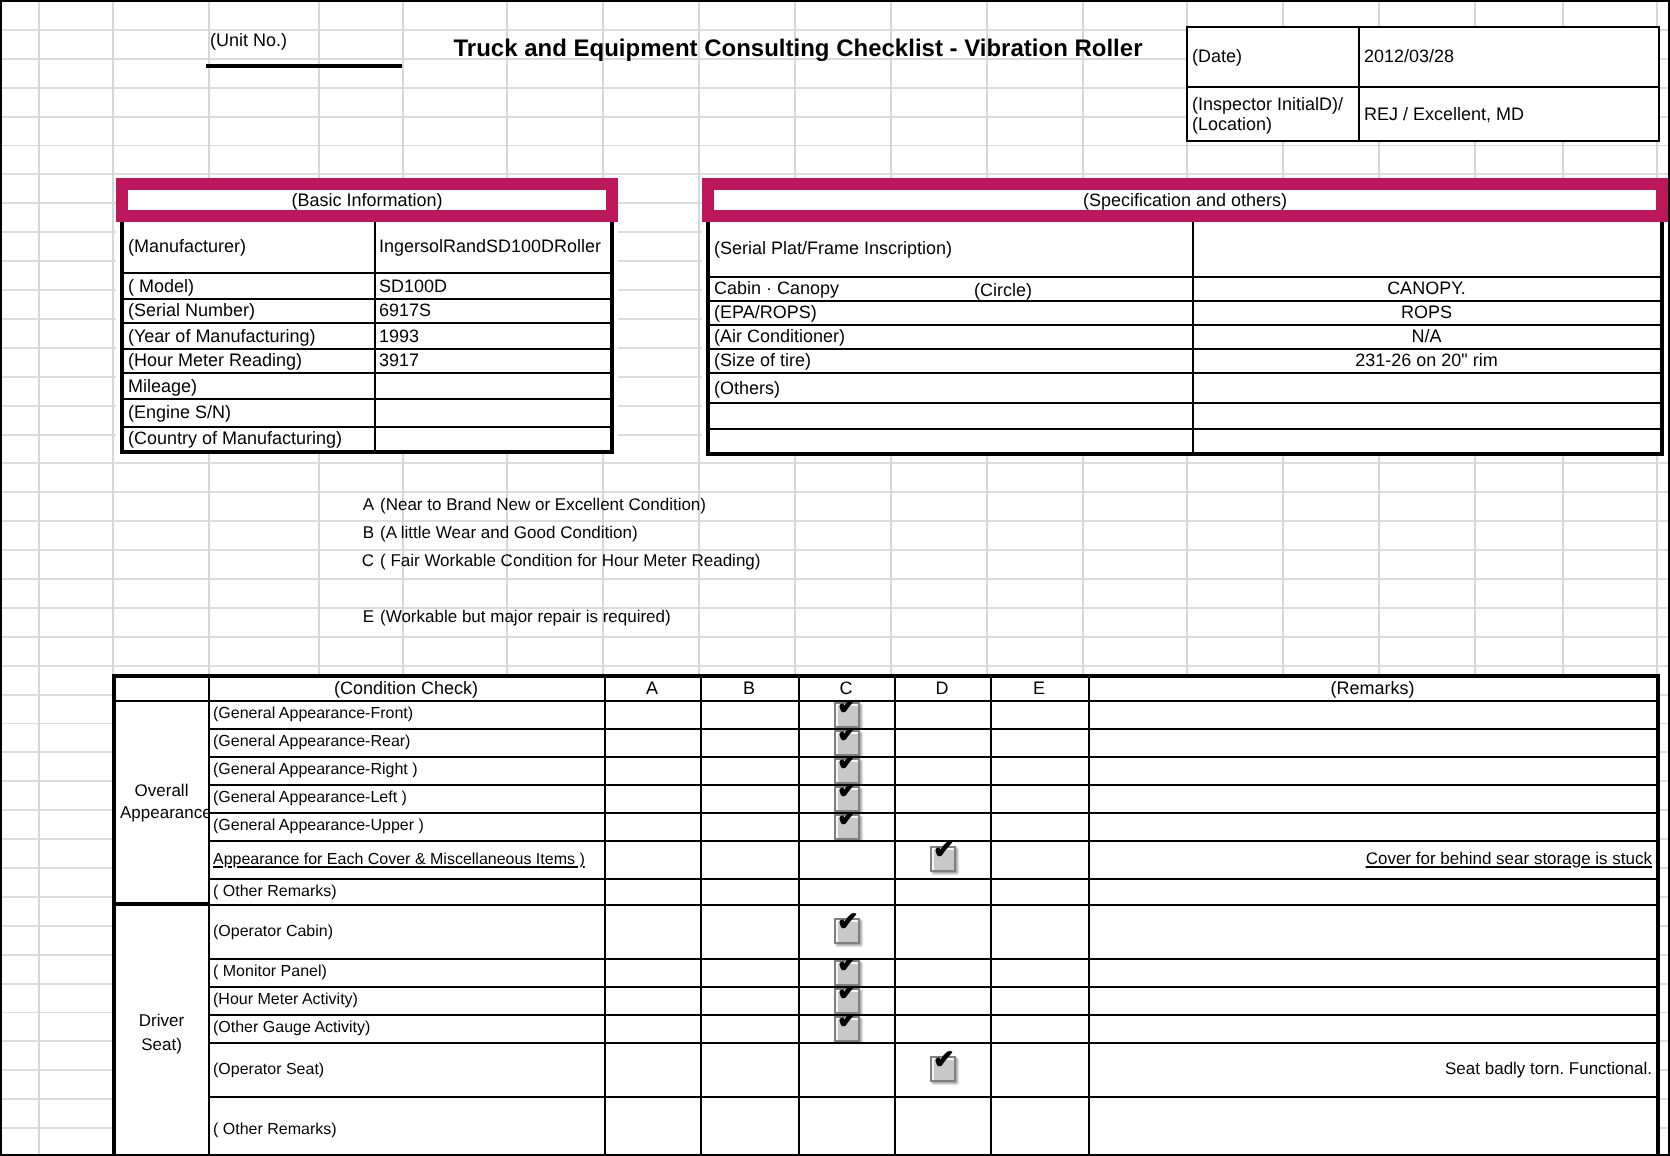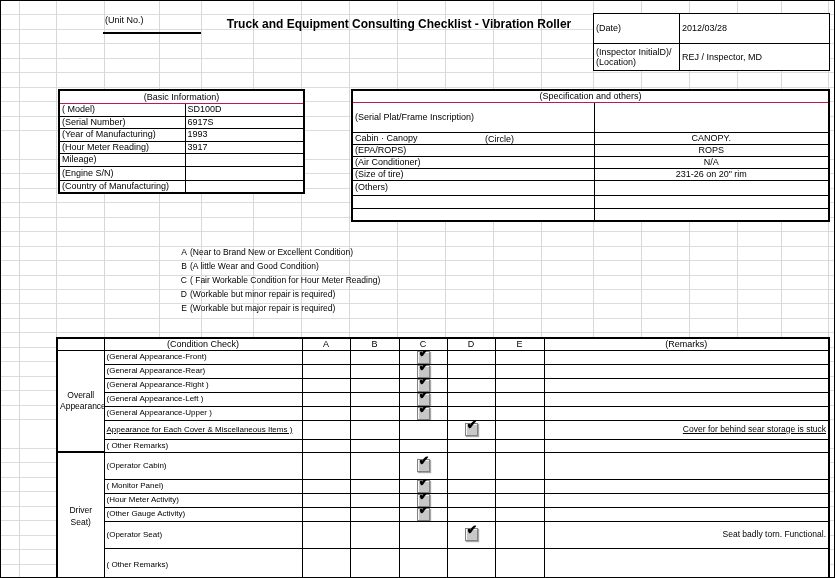--- a/index.html
+++ b/index.html
@@ -20,21 +20,21 @@
 
   
   table.tbl{position:absolute;z-index:2;border-collapse:collapse;table-layout:fixed;background:#fff;}
   table.tbl td{border:1px solid #000;padding:0 2px;font-size:9px;overflow:hidden;line-height:1.15;}
   table.tbl{border:2px solid #000;}
   td.c{text-align:center;}
   td.r{text-align:left;}
   td.bb{border-bottom-width:2px;}
   td.bt{border-top-width:2px;text-decoration:underline;}
   td.br{border-right-width:2px;}
-  tr.hdr td{border:1px solid #be185d;text-align:center;font-size:9px;}
+  tr.hdr td{border:6px solid #be185d;text-align:center;font-size:9px;}
 
   
   .datetbl{left:592px;top:12px;width:236px;border:1px solid #000 !important;border-top-color:#999 !important;}
   .datetbl td{text-align:left;font-size:9.5px;}
 
   
   .legend-row{position:absolute;left:100px;height:14px;line-height:14px;font-size:8.5px;white-space:nowrap;z-index:2;}
   .legend-row .lg{display:inline-block;width:86px;text-align:right;}
   .legend-row .ld{margin-left:3px;}
 
@@ -68,34 +68,38 @@
     <tbody>
         <tr style="height:30px">
       <td class="bb">(Date)</td>
       <td class="bb">2012/03/28</td>
     </tr>
     <tr style="height:27px">
       <td class="bb">
         <div>(Inspector InitialD)/</div>
         <div>(Location)</div>
       </td>
-      <td class="bb">REJ / Inspector, MD</td>
+      <td class="bb">REJ / Excellent, MD</td>
     </tr>
   </tbody>
     </table>
 
   <table class="tbl" style="left:57px;top:88px;width:245px;">
     <colgroup>
         <col style="width:126px">
         <col style="width:119px">
       </colgroup>
     <tbody>
         <tr class="hdr" style="height:13px">
       <td colspan="2">(Basic Information)</td>
     </tr>
+    <tr style="height:28px">
+      <td class="bb">(Manufacturer)</td>
+      <td class="bb">IngersolRandSD100DRoller</td>
+    </tr>
     <tr style="height:13px">
       <td class="bb">( Model)</td>
       <td class="bb">SD100D</td>
     </tr>
     <tr style="height:12px">
       <td>(Serial Number)</td>
       <td>6917S</td>
     </tr>
     <tr style="height:13px">
       <td>(Year of Manufacturing)</td>
@@ -168,23 +172,20 @@
     </table>
 
   <div class="legend-row" style="top:244px">
     <span class="lg">A</span><span class="ld">(Near to Brand New or Excellent Condition)</span>
   </div>
   <div class="legend-row" style="top:258px">
     <span class="lg">B</span><span class="ld">(A little Wear and Good  Condition)</span>
   </div>
   <div class="legend-row" style="top:272px">
     <span class="lg">C</span><span class="ld">( Fair Workable Condition for Hour  Meter Reading)</span>
-  </div>
-  <div class="legend-row" style="top:286px">
-    <span class="lg">D</span><span class="ld">(Workable but minor repair is required)</span>
   </div>
   <div class="legend-row" style="top:300px">
     <span class="lg">E</span><span class="ld">(Workable but major repair is required)</span>
   </div>
 
   <table class="tbl cond" style="left:55px;top:336px;width:772px;padding-left:40px;">
     <colgroup>
       <col style="width:47px">
         <col style="width:198px">
         <col style="width:48px">

